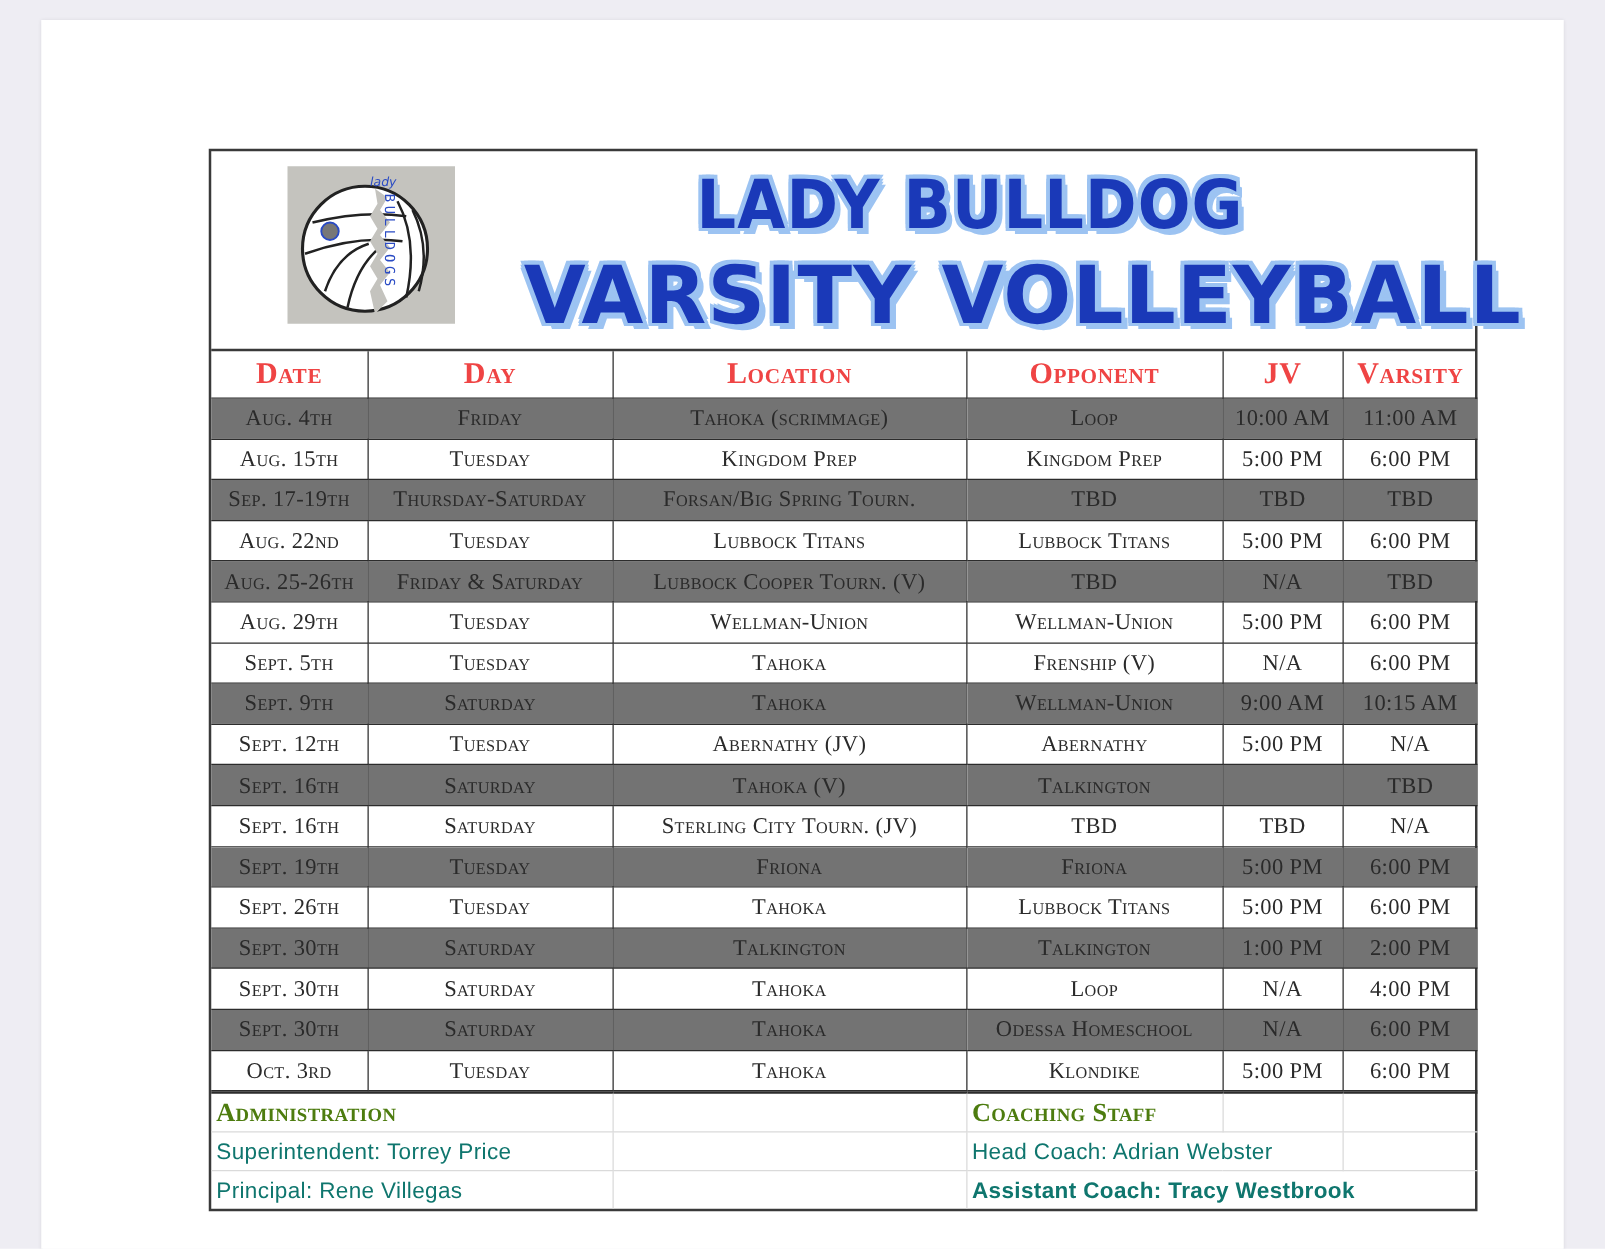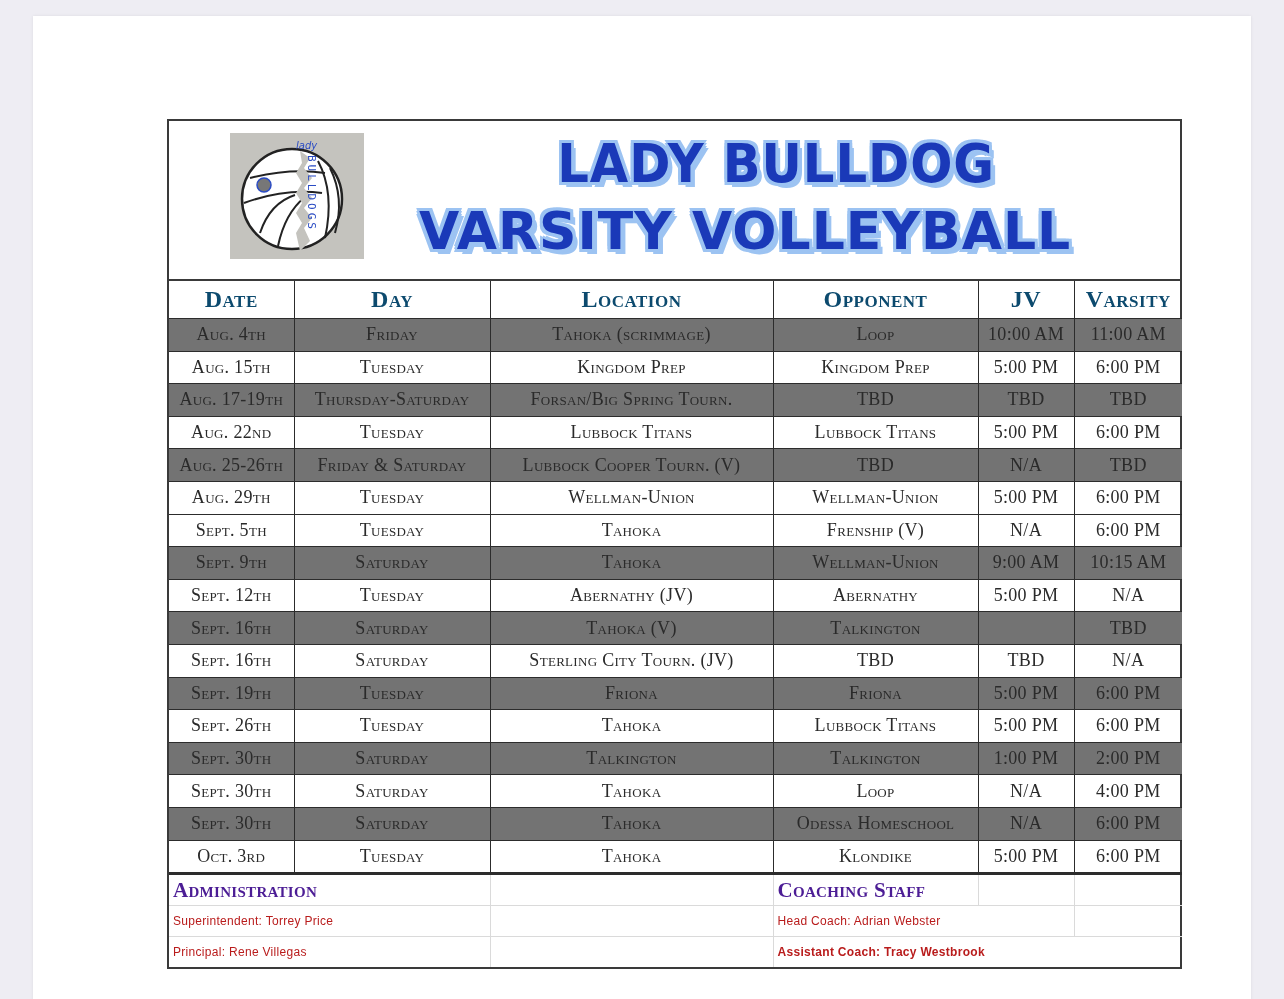--- a/index.html
+++ b/index.html
@@ -33,49 +33,49 @@
     color:#1a39b8;
     -webkit-text-stroke: 0px;
     text-shadow:
       3px 0 0 #9cc3f2, -3px 0 0 #9cc3f2, 0 3px 0 #9cc3f2, 0 -3px 0 #9cc3f2,
       3px 3px 0 #9cc3f2, -3px -3px 0 #9cc3f2, 3px -3px 0 #9cc3f2, -3px 3px 0 #9cc3f2,
       5px 5px 0 #9cc3f2;
     letter-spacing:1px;
     line-height:1;
   }
   .title .l1 { display:block; font-size:54px; transform:scaleX(0.92); margin-top:8px; }
-  .title .l2 { display:block; font-size:52px; transform:scaleX(1.0); margin-top:14px; white-space:nowrap; }
+  .title .l2 { display:block; font-size:64px; transform:scaleX(1.0); margin-top:14px; white-space:nowrap; }
   table { border-collapse:collapse; width:100%; table-layout:fixed; }
   th, td {
     border:1.5px solid #2c2c2c;
     text-align:center; padding:0; overflow:hidden; white-space:nowrap;
     color:#2a2a2a;
   }
   th {
-    height:37px; font-variant:small-caps; font-size:24px; font-weight:bold; color:#0c4a6e;
+    height:37px; font-variant:small-caps; font-size:24px; font-weight:bold; color:#ef4444;
     letter-spacing:0.5px;
   }
   td {
     height:31.6px; font-variant:small-caps; font-size:18px; letter-spacing:0.3px;
   }
   tr.shade td { background:#737373; }
   tr:first-child th { border-top:none; }
   th:first-child, td:first-child { border-left:none; }
   th:last-child, td:last-child { border-right:none; }
   .footer td {
     border:1px solid #dadada; text-align:left; padding-left:4px;
-    font-variant:normal; font-family:"Liberation Sans", sans-serif; font-size:12px; color:#b91c1c;
+    font-variant:normal; font-family:"Liberation Sans", sans-serif; font-size:18px; color:#0f766e;
     height:30px;
   }
   .footer tr:first-child td { border-top:2px solid #2c2c2c; }
   .footer td:first-child { border-left:none; }
   .footer td:last-child { border-right:none;font-weight:bold; }
   .footer tr:last-child td { border-bottom:none;margin-top:24px; }
   .footer .hdr {
-    font-family:"Liberation Serif", serif; font-variant:small-caps; font-weight:bold; font-size:21px; color:#4c1d95;
+    font-family:"Liberation Serif", serif; font-variant:small-caps; font-weight:bold; font-size:21px; color:#4d7c0f;
   }
 </style>
 </head>
 <body>
 
 <div class="page">
   <div class="sheet">
 
     <div class="banner">
       <div class="logo">
@@ -129,21 +129,21 @@
           </tr>
           <tr>
             <td>Aug. 15th</td>
             <td>Tuesday</td>
             <td>Kingdom Prep</td>
             <td>Kingdom Prep</td>
             <td>5:00 PM</td>
             <td>6:00 PM</td>
           </tr>
           <tr class="shade">
-            <td>Aug. 17-19th</td>
+            <td>Sep. 17-19th</td>
             <td>Thursday-Saturday</td>
             <td>Forsan/Big Spring Tourn.</td>
             <td>TBD</td>
             <td>TBD</td>
             <td>TBD</td>
           </tr>
           <tr>
             <td>Aug. 22nd</td>
             <td>Tuesday</td>
             <td>Lubbock Titans</td>

